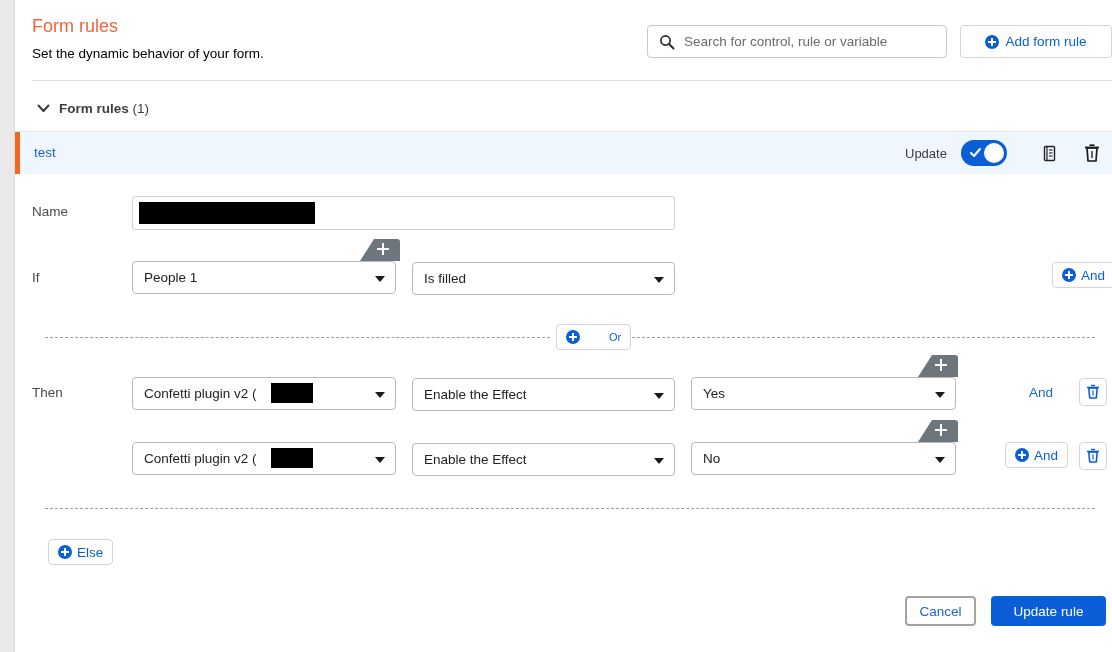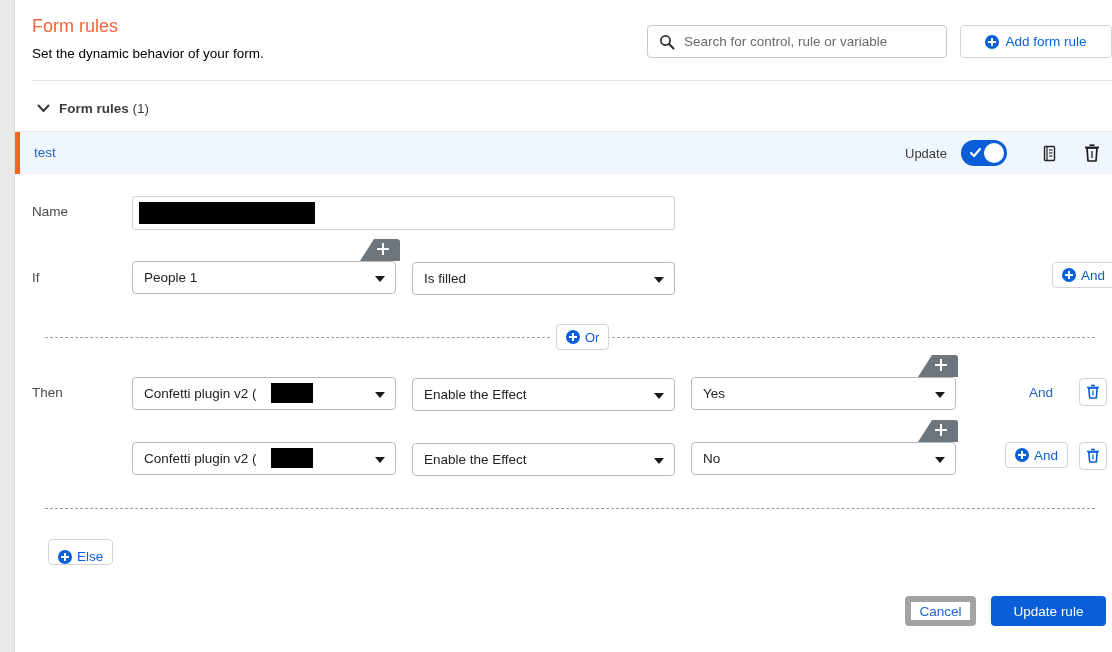--- a/index.html
+++ b/index.html
@@ -199,34 +199,34 @@
     border-top:1px dashed #9e9e9e;
   }
 
   .or-btn {
     position:absolute; left:541px; top:324px; height:26px;
     border:1px solid #d5d5d5; border-radius:4px; background:#fff;
     cursor:pointer; display:flex; align-items:center; justify-content:center;
     gap:5px; padding:0 9px;
     font-family:"Liberation Sans", sans-serif;
   }
-  .or-btn .lbl { font-size:13px; color:#0a5ed7; }
+  .or-btn .lbl { font-size:11px; color:#0a5ed7;margin-left:24px; }
 
   .else-btn {
     position:absolute; left:33px; top:539px; height:26px;
     border:1px solid #d5d5d5; border-radius:4px; background:#fff;
-    cursor:pointer; display:flex; align-items:flex-end; justify-content:center;
+    cursor:pointer; display:flex; align-items:center; justify-content:center;
     gap:5px; padding:0 9px;
     font-family:"Liberation Sans", sans-serif;
   }
   .else-btn .lbl { font-size:13.5px; color:#0a5ed7; }
 
   .cancel-btn {
     position:absolute; left:890px; top:596px; width:71px; height:30px;
-    border:6px solid #a3a3a3; border-radius:4px; background:#fff;
+    border:2px solid #a3a3a3; border-radius:4px; background:#fff;
     cursor:pointer; font-family:"Liberation Sans", sans-serif;
     font-size:13.5px; color:#2164c9;
   }
   .update-btn {
     position:absolute; left:976px; top:596px; width:115px; height:30px;
     border:none; border-radius:4px; background:#0a5ed7;
     cursor:pointer; font-family:"Liberation Sans", sans-serif;
     font-size:13.5px; color:#fff; font-weight:normal;
   }
 </style>

